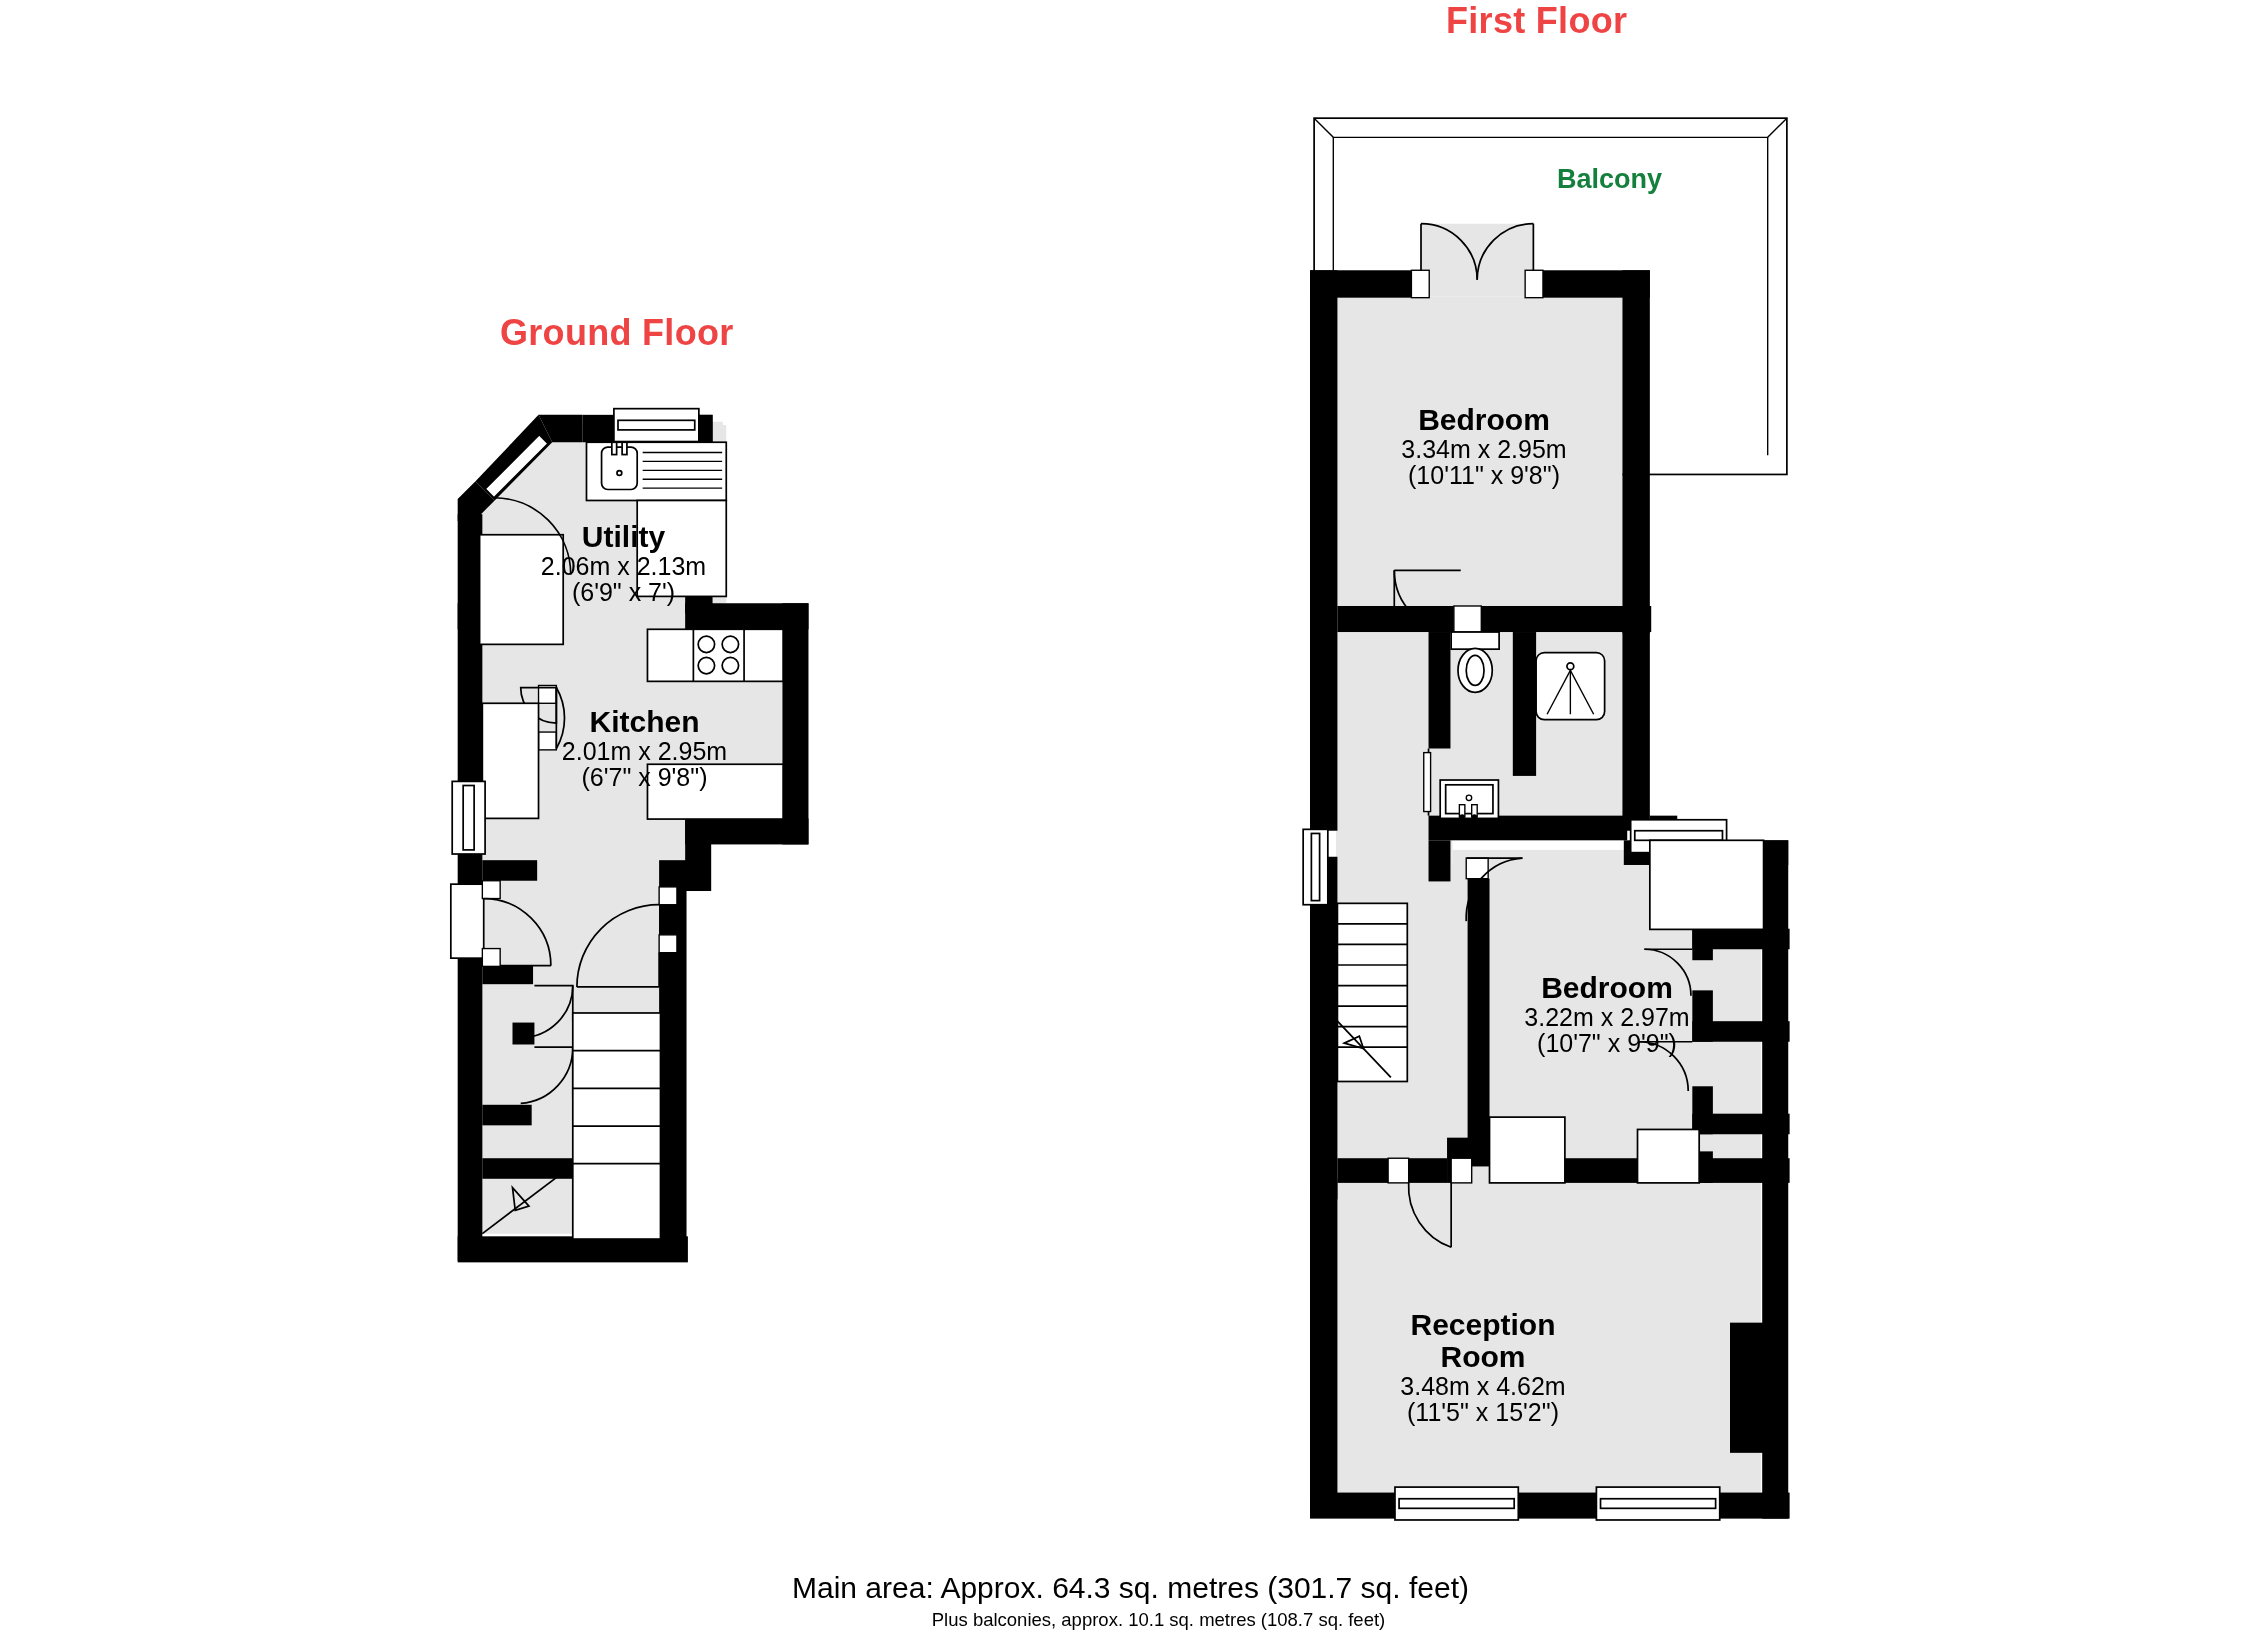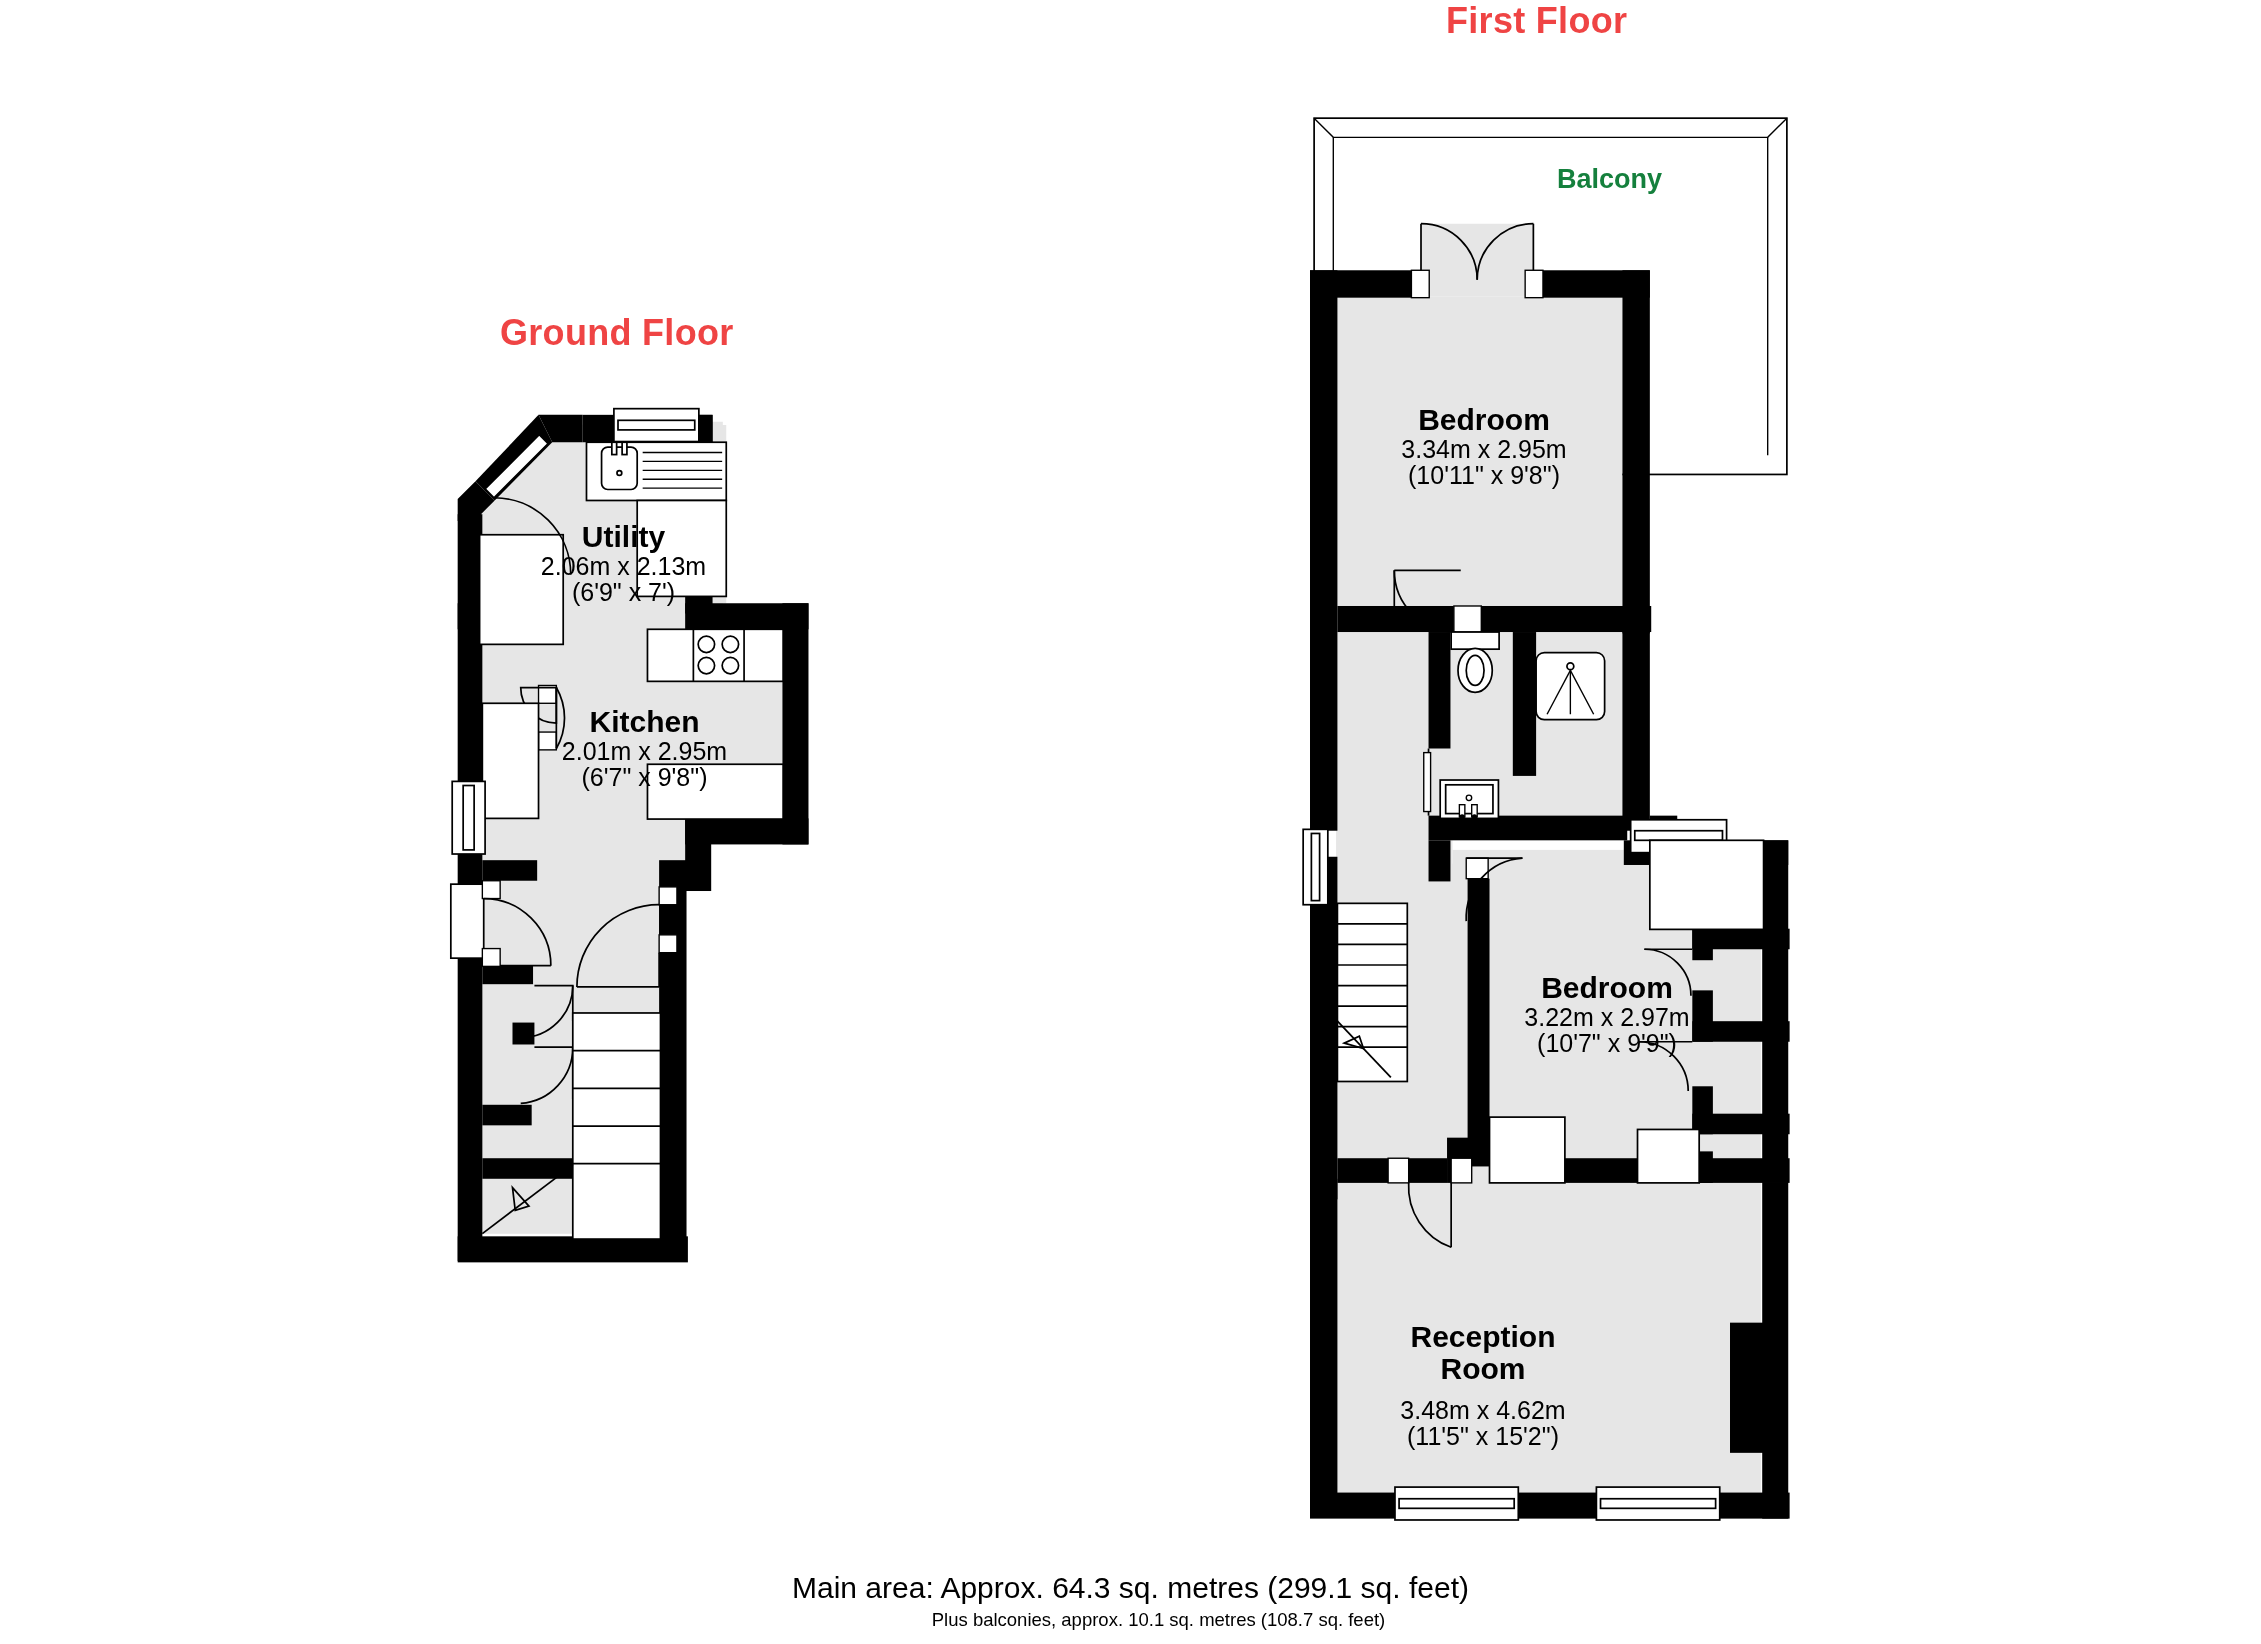--- a/index.html
+++ b/index.html
@@ -420,22 +420,22 @@
     <span class="rdim">(10'11" x 9'8")</span>
   </div>
 
   <div class="room-label" style="left:1487px; top:972px; width:240px;">
     <span class="rname">Bedroom</span>
     <span class="rdim">3.22m x 2.97m</span>
     <span class="rdim">(10'7" x 9'9")</span>
   </div>
 
   <div class="room-label" style="left:1353px; top:1309px; width:260px;">
-    <span class="rname" style="white-space:normal; max-width:206px; margin:12px auto;">Reception Room</span>
+    <span class="rname" style="white-space:normal; max-width:206px; margin:0 auto;">Reception Room</span>
     <span class="rdim">3.48m x 4.62m</span>
     <span class="rdim">(11'5" x 15'2")</span>
   </div>
 
-  <div class="area-label" id="main-area-text">Main area: Approx. 64.3 sq. metres (299.1 sq. feet)</div>
+  <div class="area-label" id="main-area-text">Main area: Approx. 64.3 sq. metres (301.7 sq. feet)</div>
   <div class="area-label" id="balcony-area-text">Plus balconies, approx. 10.1 sq. metres (108.7 sq. feet)</div>
 
 </div>
 
 
 </body></html>

